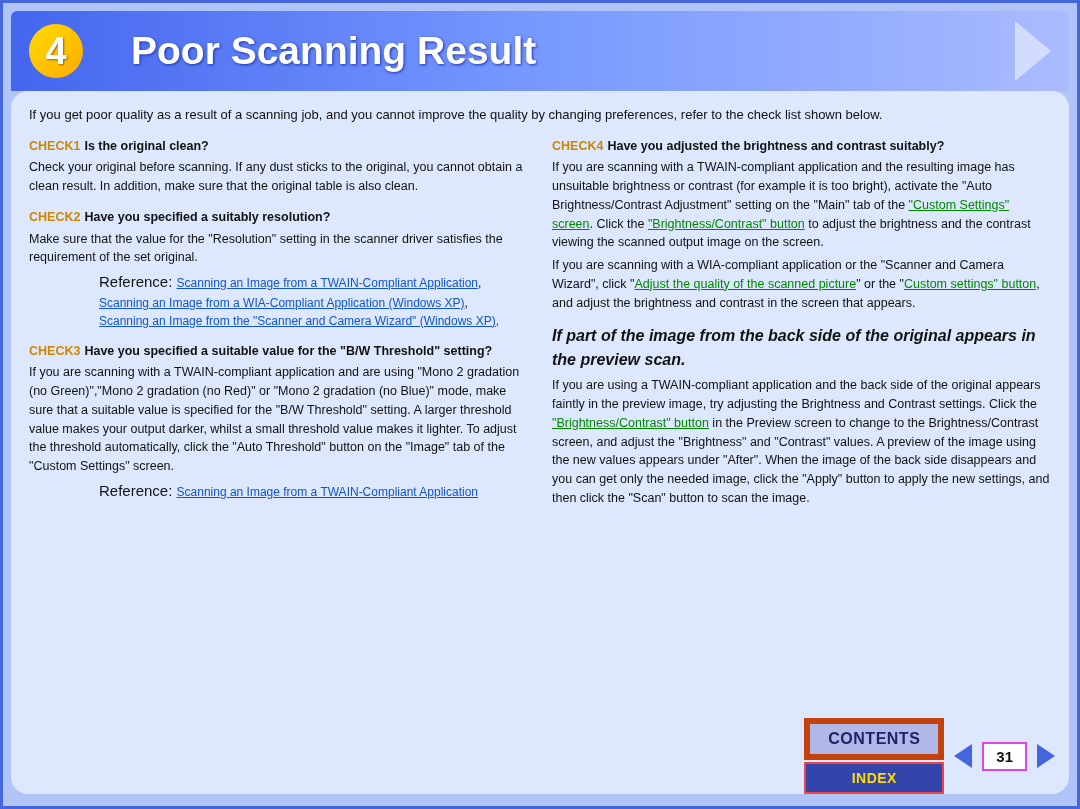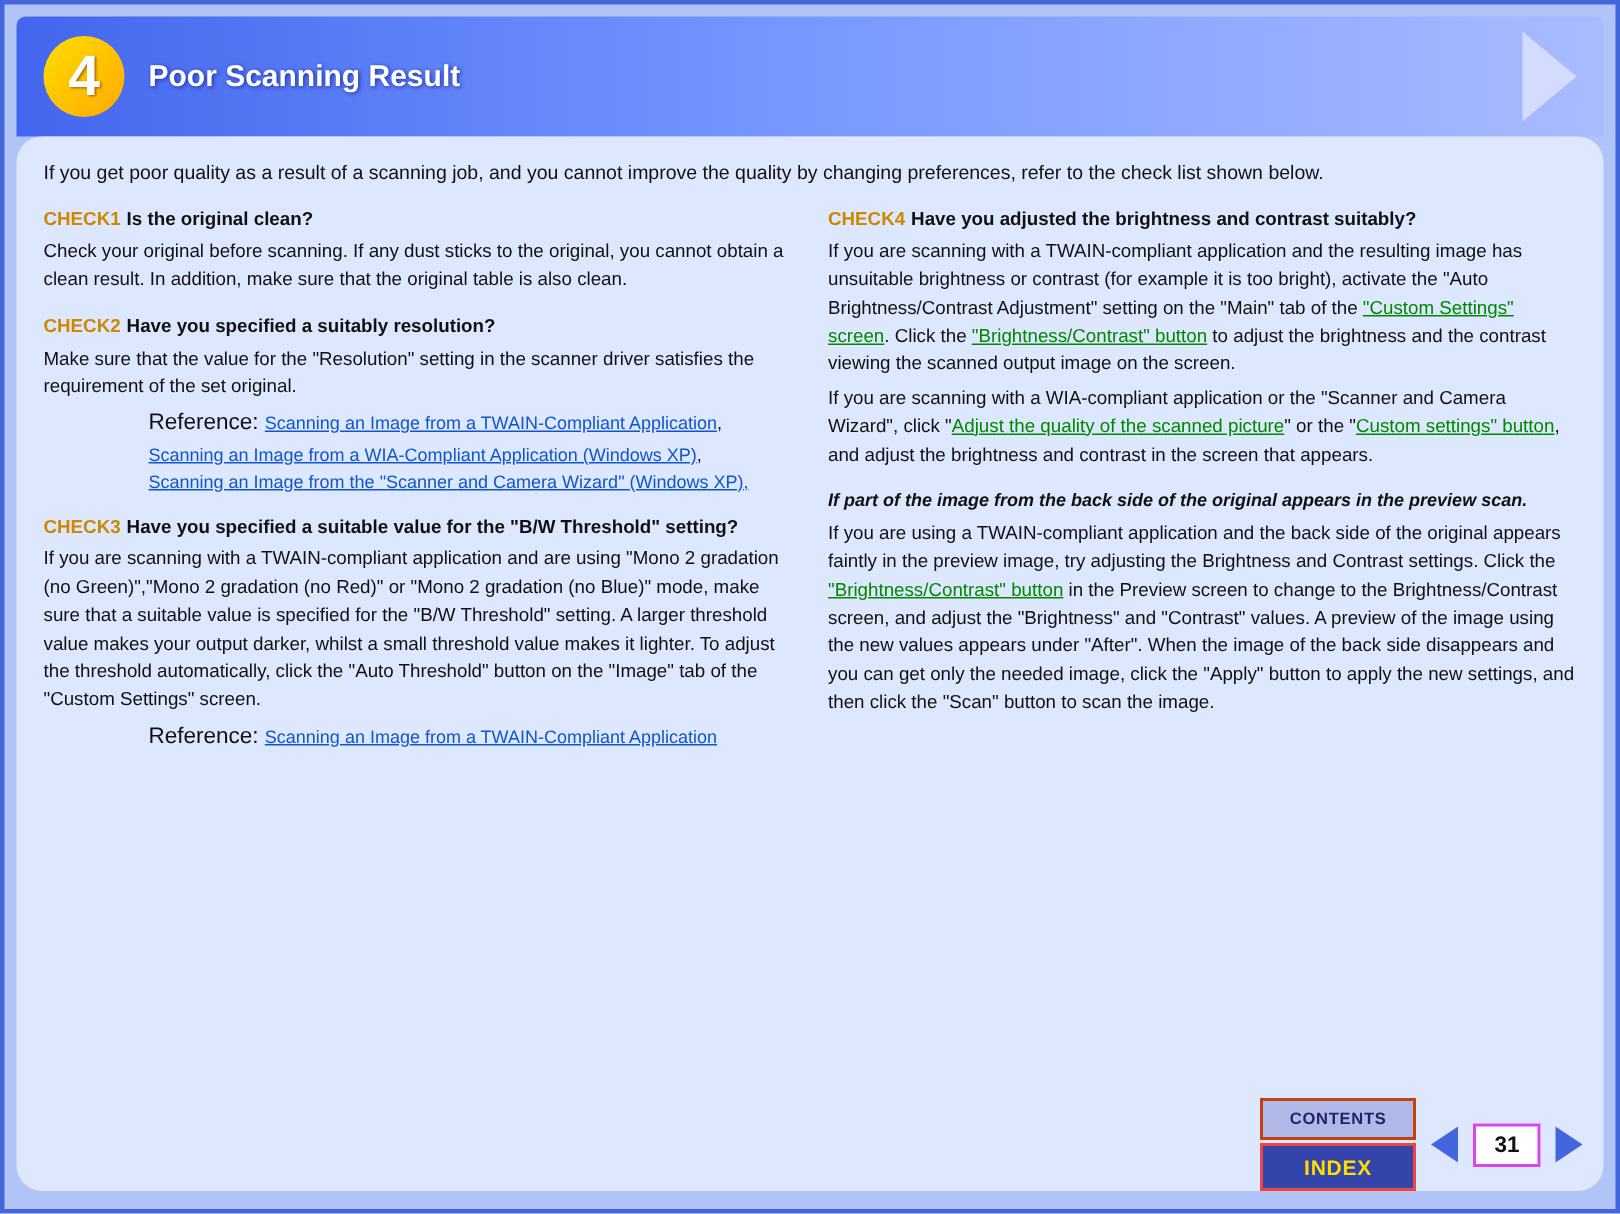--- a/index.html
+++ b/index.html
@@ -35,23 +35,24 @@
       display: flex;
       align-items: center;
       justify-content: center;
       border-radius: 50%;
       margin-right: 16px;
       text-shadow: 1px 1px 2px #a06000;
       flex-shrink: 0;
     }
     .header-title {
       color: #fff;
-      font-size: 20px;
+      font-size: 39px;
       font-weight: bold;
       text-shadow: 1px 1px 3px #2233aa;
+      margin-left: 32px;
     }
     .arrow-right {
       margin-left: auto;
       width: 0;
       height: 0;
       border-top: 30px solid transparent;
       border-bottom: 30px solid transparent;
       border-left: 36px solid rgba(255,255,255,0.5);
     }
     .content-area {
@@ -130,23 +131,23 @@
       bottom: 12px;
       right: 16px;
       display: flex;
       align-items: center;
       gap: 4px;
     }
     .btn-contents {
       background: #b0b8e8;
       color: #222266;
       font-weight: bold;
-      font-size: 11px;
+      font-size: 16px;
       padding: 6px 18px;
-      border: 2px solid #c2410c;
+      border: 6px solid #c2410c;
       cursor: pointer;
       letter-spacing: 0.5px;
     }
     .btn-index {
       background: #3344aa;
       color: #ffdd00;
       font-weight: bold;
       font-size: 14px;
       padding: 6px 22px;
       border: 2px solid #ef4444;
@@ -254,21 +255,21 @@
           </div>
           <p class="body-text">
             If you are scanning with a TWAIN-compliant application and the resulting image has unsuitable brightness or contrast (for example it is too bright), activate the "Auto Brightness/Contrast Adjustment" setting on the "Main" tab of the <a class="link-green">"Custom Settings" screen</a>. Click the <a class="link-green">"Brightness/Contrast" button</a> to adjust the brightness and the contrast viewing the scanned output image on the screen.
           </p>
           <p class="body-text">
             If you are scanning with a WIA-compliant application or the "Scanner and Camera Wizard", click "<a class="link-green">Adjust the quality of the scanned picture</a>" or the "<a class="link-green">Custom settings" button</a>, and adjust the brightness and contrast in the screen that appears.
           </p>
         </div>
 
         <div class="check-block">
-          <p style="font-weight:bold; font-style:italic; margin-bottom:4px; font-size:12px;">If part of the image from the back side of the original appears in the preview scan.</p>
+          <p style="font-weight:bold; font-style:italic; margin-bottom:4px; font-size:16px;">If part of the image from the back side of the original appears in the preview scan.</p>
           <p class="body-text">
             If you are using a TWAIN-compliant application and the back side of the original appears faintly in the preview image, try adjusting the Brightness and Contrast settings. Click the <a class="link-green">"Brightness/Contrast" button</a> in the Preview screen to change to the Brightness/Contrast screen, and adjust the "Brightness" and "Contrast" values. A preview of the image using the new values appears under "After". When the image of the back side disappears and you can get only the needed image, click the "Apply" button to apply the new settings, and then click the "Scan" button to scan the image.
           </p>
         </div>
 
       </div>
     </div>
 
     <div class="bottom-nav">
       <div class="nav-buttons-stack">

